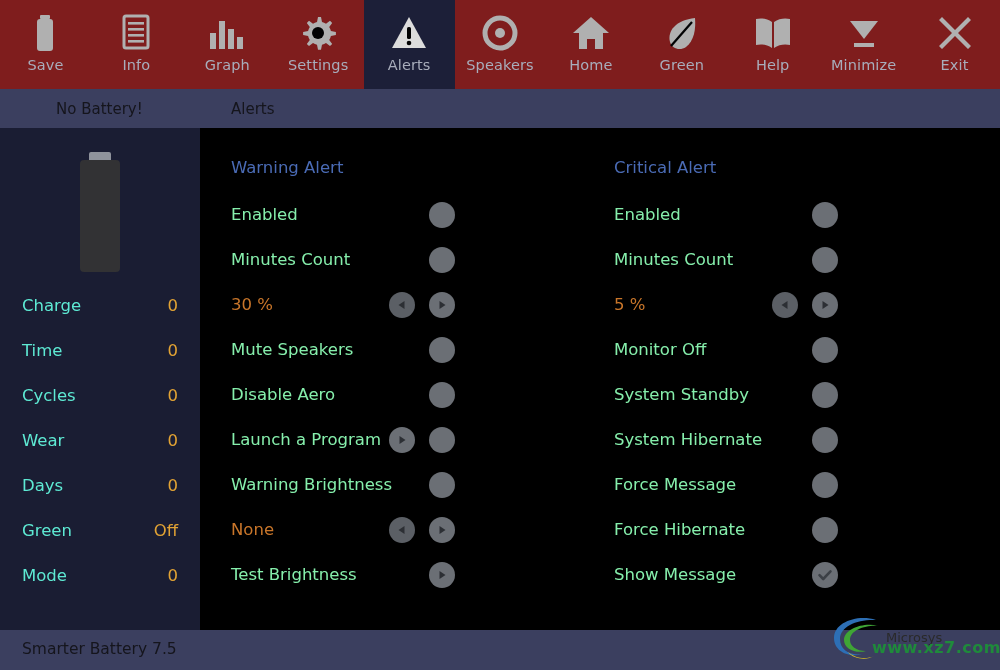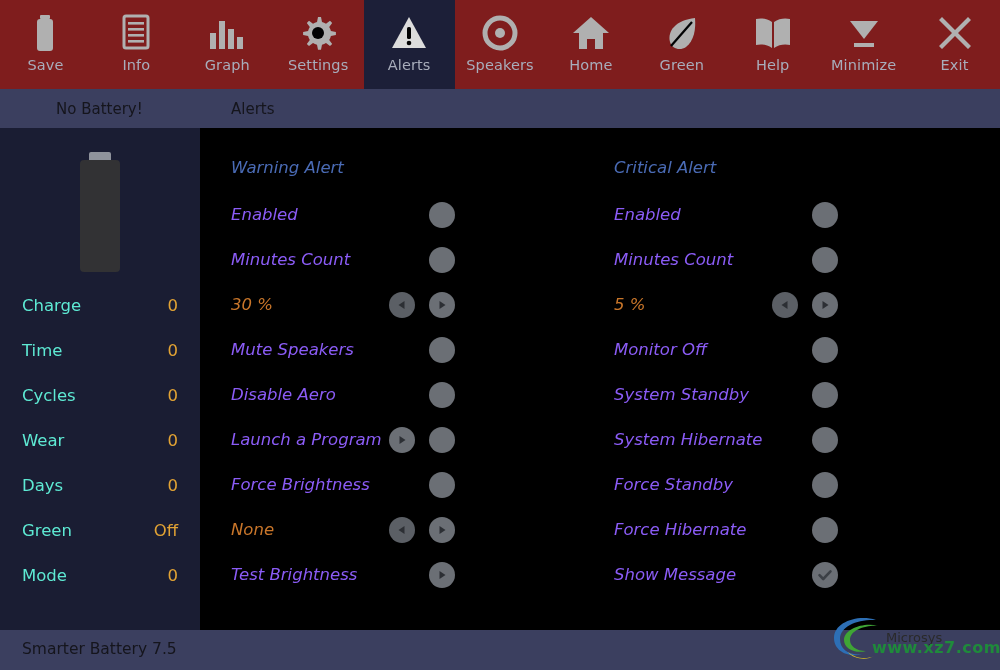--- a/index.html
+++ b/index.html
@@ -69,34 +69,34 @@
   }
   .stat-value{
     position:absolute; right:22px; font-size:16.5px; color:#e2a334;
   }
 
   
   #content{
     position:absolute; left:200px; top:128px; width:800px; height:502px;
     background:#000;
   }
-  .col{ position:absolute; top:0; width:400px; height:454px;font-style:italic; }
+  .col{ position:absolute; top:0; width:400px; height:454px; }
   #col-warning{ left:0; }
   #col-critical{ left:383px; }
 
   .col-title{
     position:absolute; left:31px; top:30px;
     font-size:16.5px; color:#4a6bb5;
   }
   .row{
     position:absolute; left:0; width:400px; height:30px;
   }
   .row-label{
     position:absolute; left:31px; top:0;
-    line-height:30px; font-size:16.5px; color:#8b5cf6;
+    line-height:30px; font-size:16.5px; color:#86efac;
     white-space:nowrap;
   }
   .row-label.accent{ color:#c9762a; }
 
   
   .widget{
     position:absolute; top:2px; width:26px; height:26px; border-radius:50%;
   }
   .w-toggle{ background:#6b6f75; }
   .w-toggle.on{ background:#6b6f75; }
@@ -339,21 +339,21 @@
             <div class="widget slot-a w-arrow">
               <div class="wcenter">
                 <svg width="16" height="16" viewBox="0 0 16 16">
                   <polygon points="5.5,4 5.5,12 11.5,8" fill="#2c2f34"></polygon>
                 </svg>
               </div>
             </div>
             <div class="widget slot-b w-toggle"></div>
           </div>
           <div class="row" style="top: 342px;">
-            <div class="row-label">Force Brightness</div>
+            <div class="row-label">Warning Brightness</div>
             <div class="widget slot-b w-toggle"></div>
           </div>
           <div class="row" style="top: 387px;">
             <div class="row-label accent">None</div>
             <div class="widget slot-a w-arrow dim">
               <div class="wcenter">
                 <svg width="16" height="16" viewBox="0 0 16 16">
                   <polygon points="10.5,4 10.5,12 4.5,8" fill="#2c2f34"></polygon>
                 </svg>
               </div>
@@ -412,21 +412,21 @@
           </div>
           <div class="row" style="top: 252px;">
             <div class="row-label">System Standby</div>
             <div class="widget slot-b w-toggle"></div>
           </div>
           <div class="row" style="top: 297px;">
             <div class="row-label">System Hibernate</div>
             <div class="widget slot-b w-toggle"></div>
           </div>
           <div class="row" style="top: 342px;">
-            <div class="row-label">Force Standby</div>
+            <div class="row-label">Force Message</div>
             <div class="widget slot-b w-toggle"></div>
           </div>
           <div class="row" style="top: 387px;">
             <div class="row-label">Force Hibernate</div>
             <div class="widget slot-b w-toggle"></div>
           </div>
           <div class="row" style="top: 432px;">
             <div class="row-label">Show Message</div>
             <div class="widget slot-b w-toggle on">
               <div class="wcenter">

